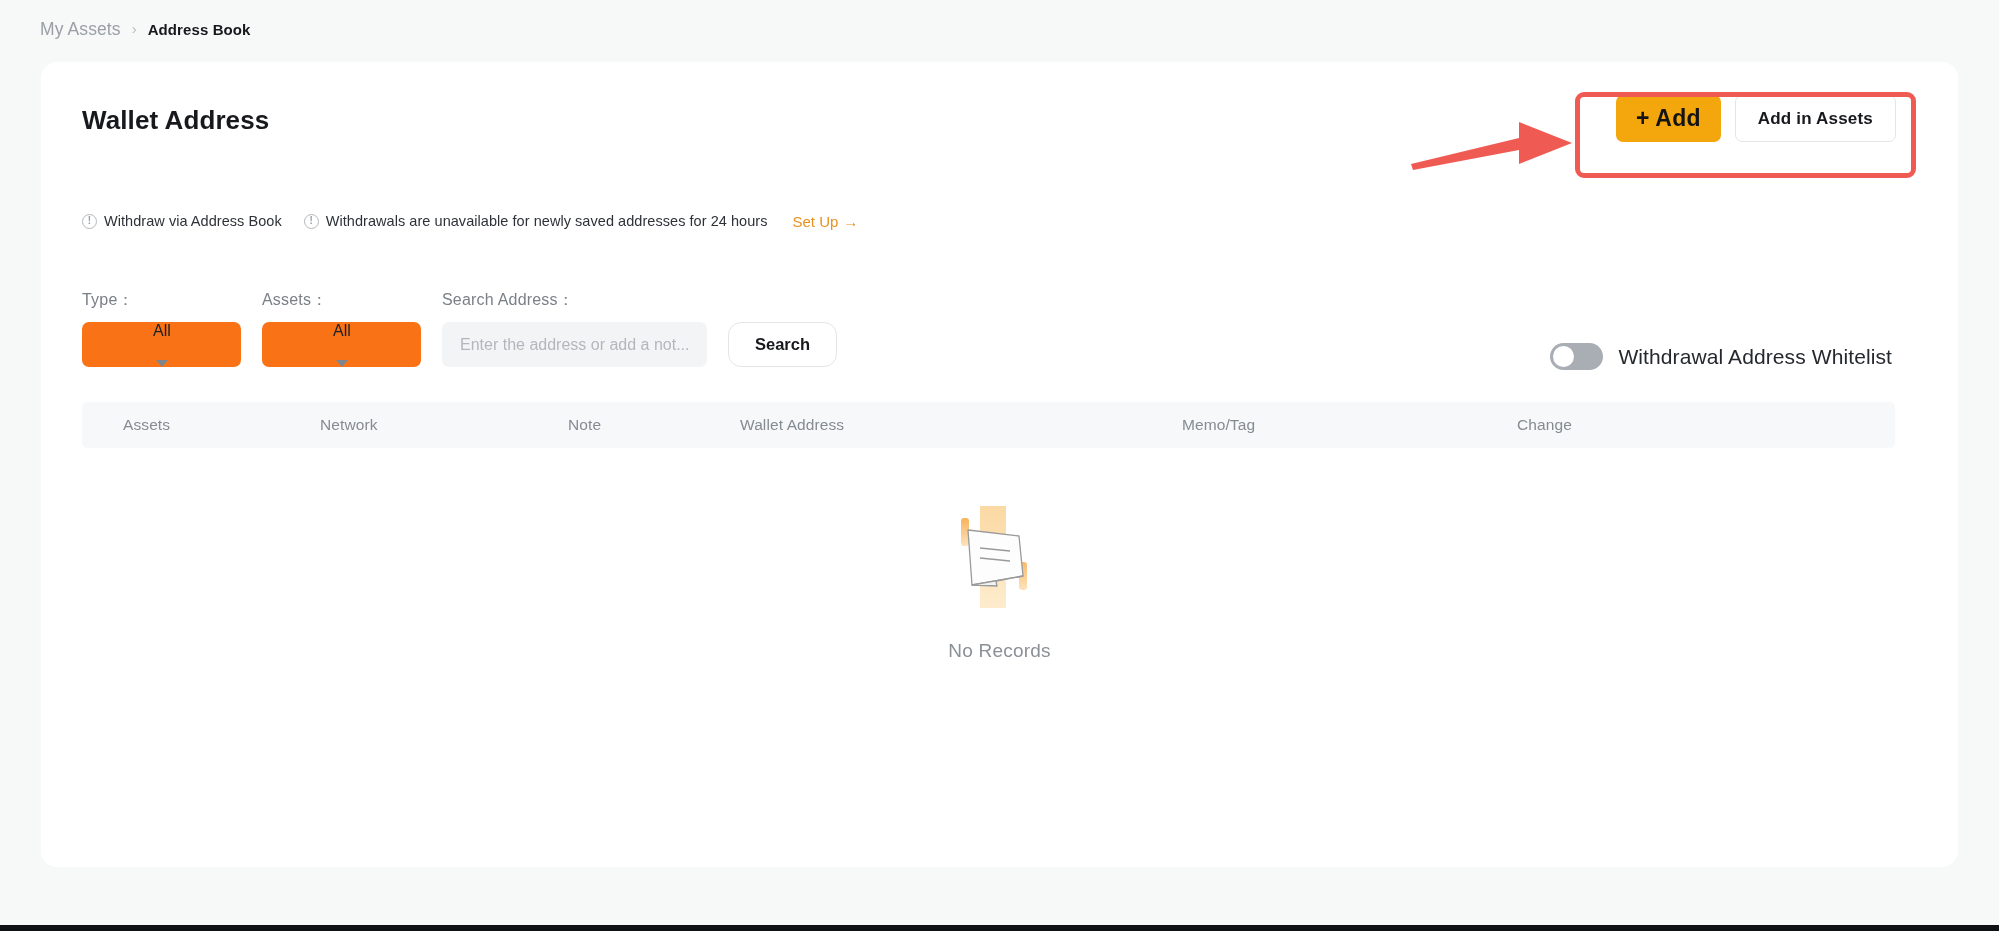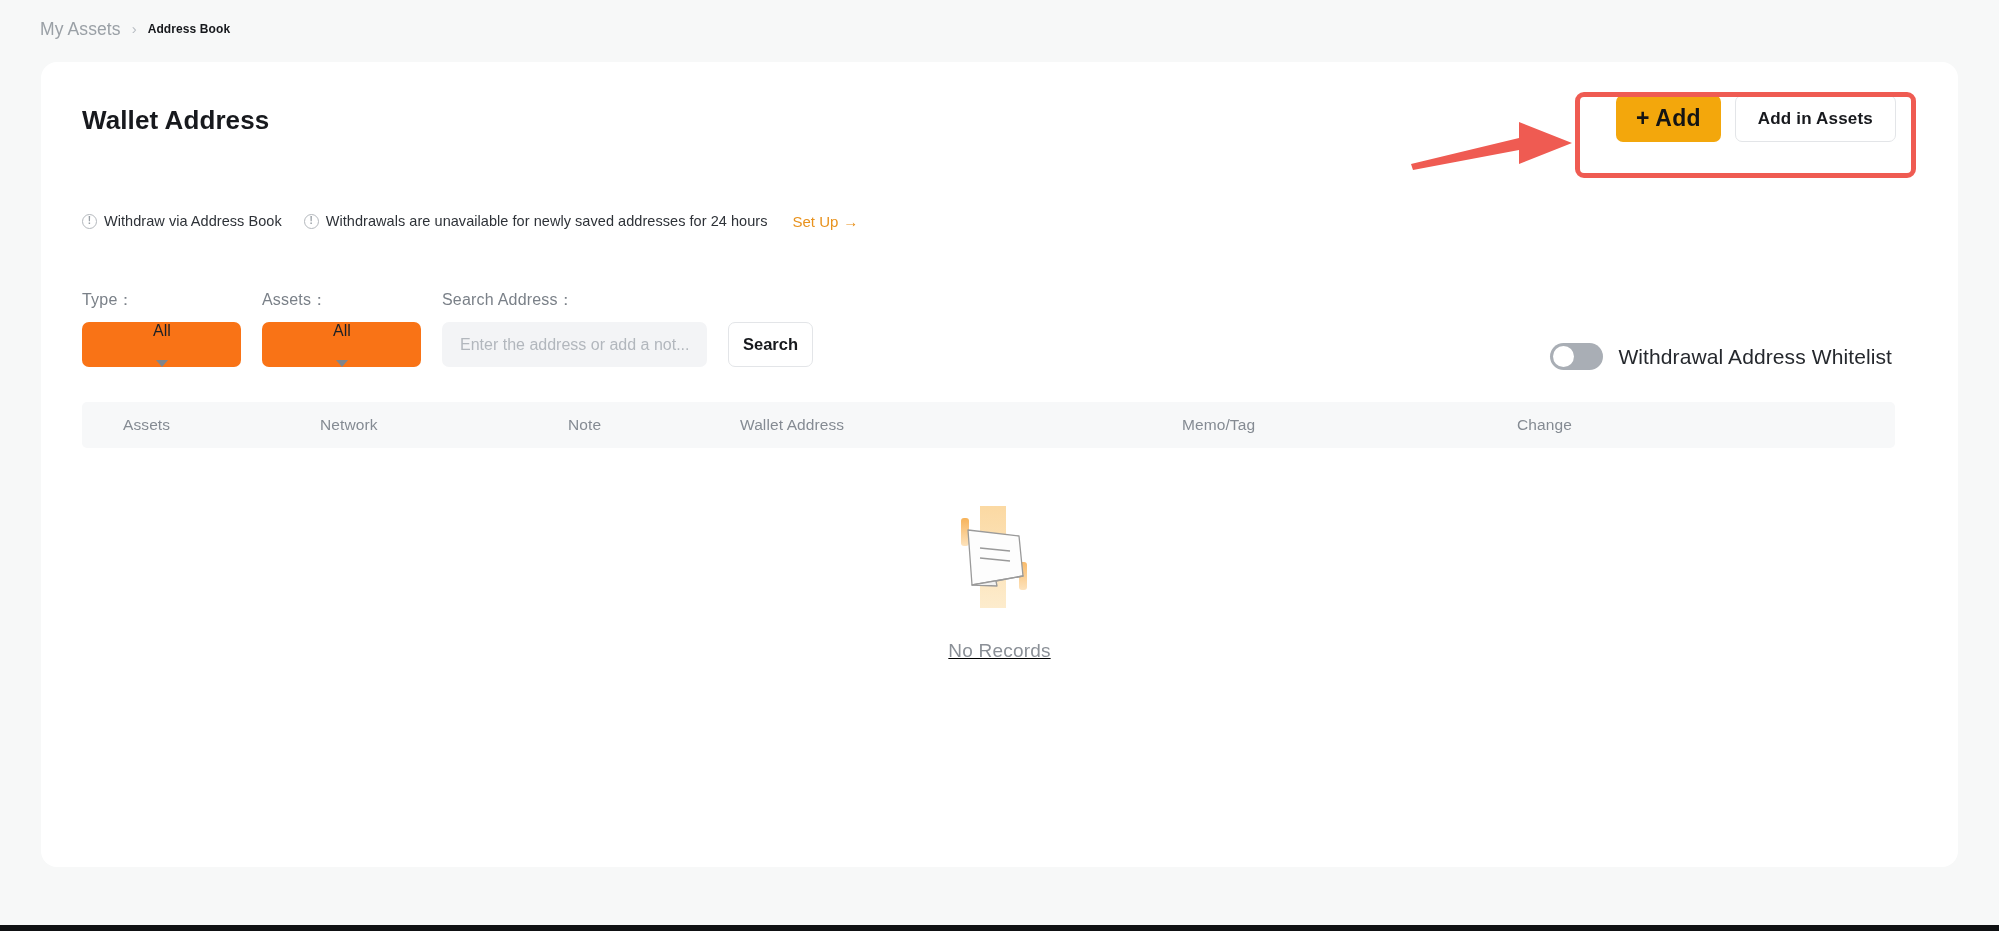--- a/index.html
+++ b/index.html
@@ -31,21 +31,21 @@
     color: #9aa0a6;
     letter-spacing: .1px;
   }
   .crumb-sep {
     font-size: 15px;
     color: #b9bec4;
     line-height: 1;
     transform: translateY(-1px);
   }
   .crumb-current {
-    font-size: 12px;
+    font-size: 15px;
     color: #16181c;
     font-weight: 700;
     letter-spacing: .1px;
   }
 
   
   .card {
     position: absolute;
     left: 41px;
     top: 62px;
@@ -215,24 +215,24 @@
     border-radius: 7px;
     padding: 0 18px;
     font-family: inherit;
     font-size: 16px;
     color: #1d2025;
     outline: none;
   }
   .search-input::placeholder { color: #b2b7bd; }
   .btn-search {
     height: 45px;
-    padding: 0 14px;
+    padding: 0 26px;
     background: #ffffff;
     border: 1px solid #e3e5e8;
-    border-radius: 7px;
+    border-radius: 13px;
     font-family: inherit;
     font-size: 16.5px;
     font-weight: 700;
     color: #17191d;
     cursor: pointer;
   }
 
   .whitelist {
     position: absolute;
     right: 66px;
@@ -284,21 +284,20 @@
   }
 
   
   .empty {
     position: absolute;
     left: 0; right: 0;
     top: 440px;
     display: flex;
     flex-direction: column;
     align-items: center;
-    text-decoration: underline;
   }
   .empty-art { width: 120px; height: 110px; }
   .empty-text {
     margin-top: 28px;
     font-size: 19px;
     color: #8b9097;
     letter-spacing: .2px;
   }
 
   

